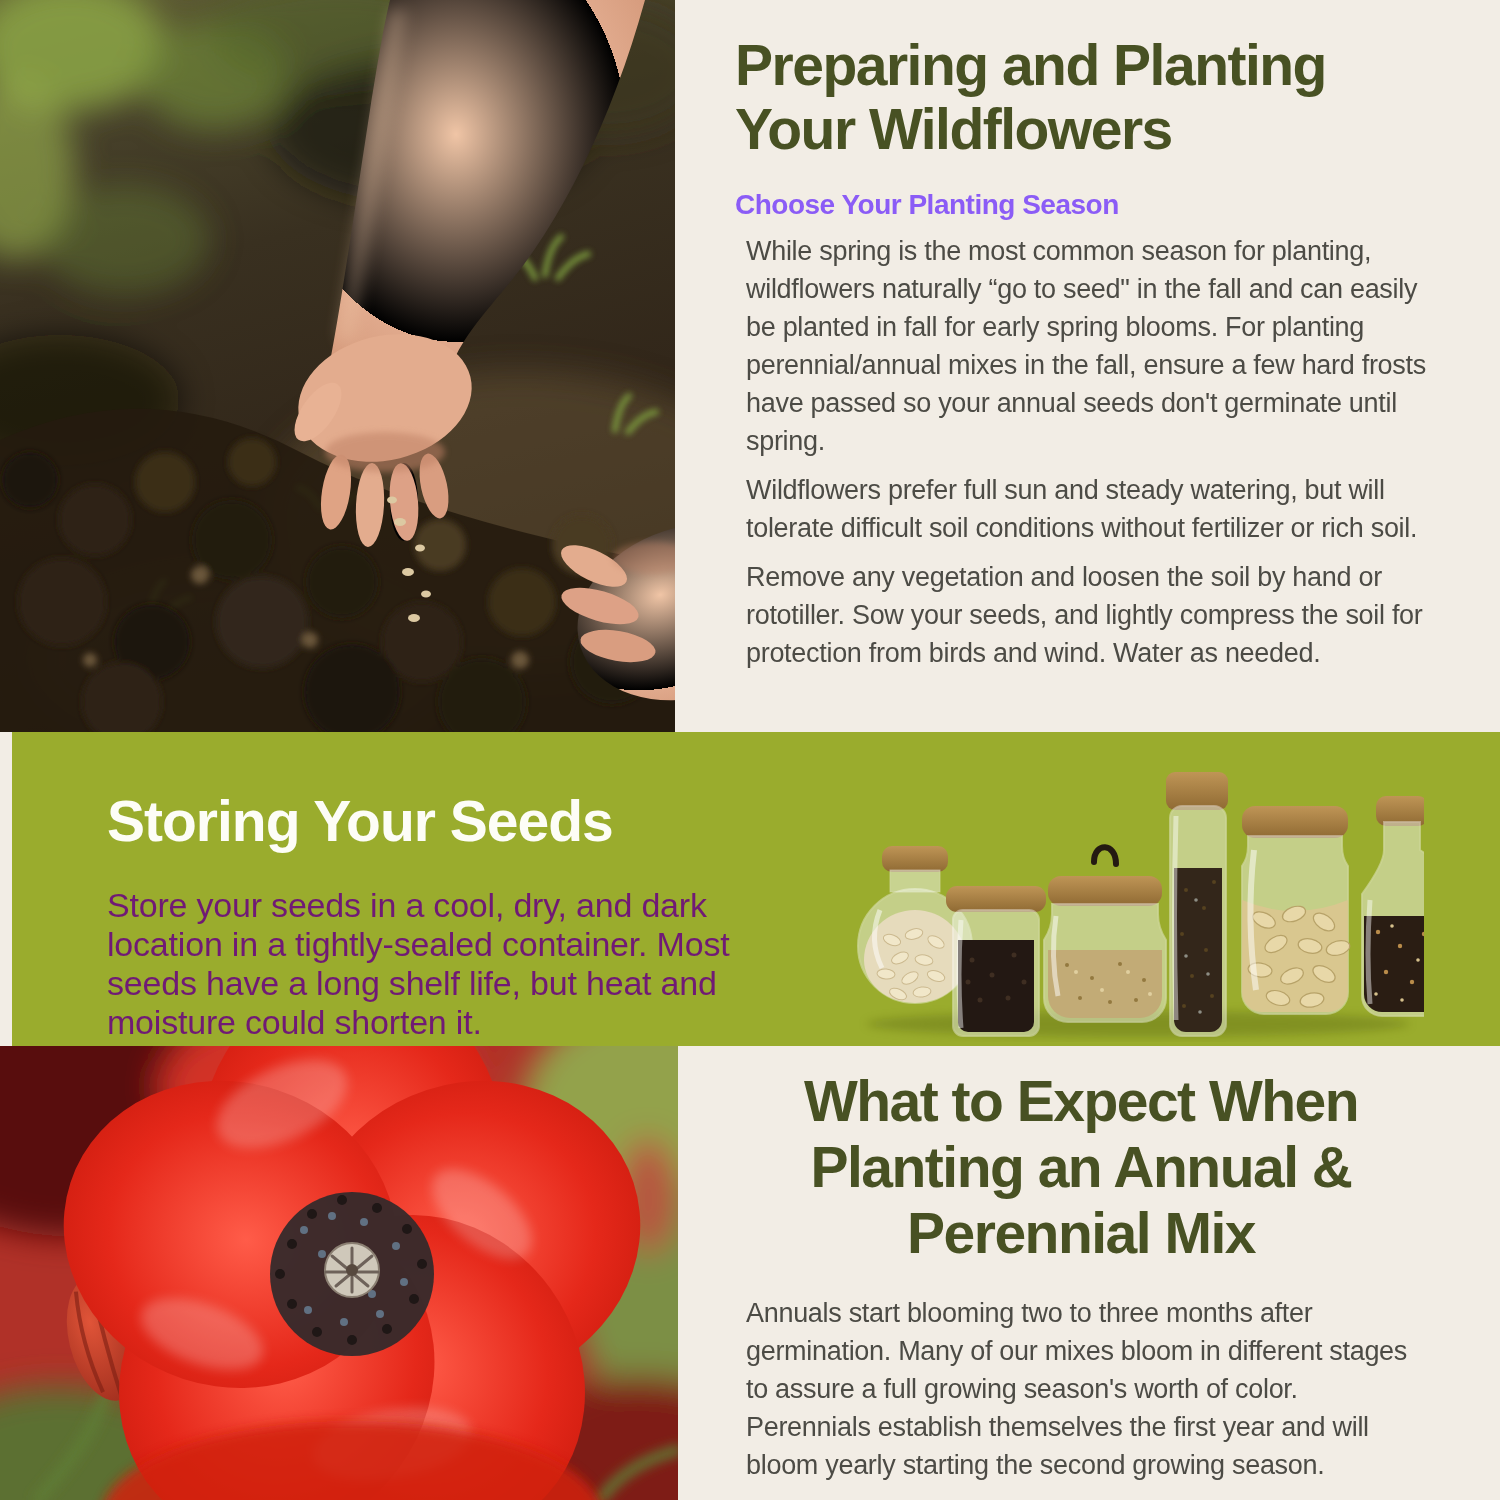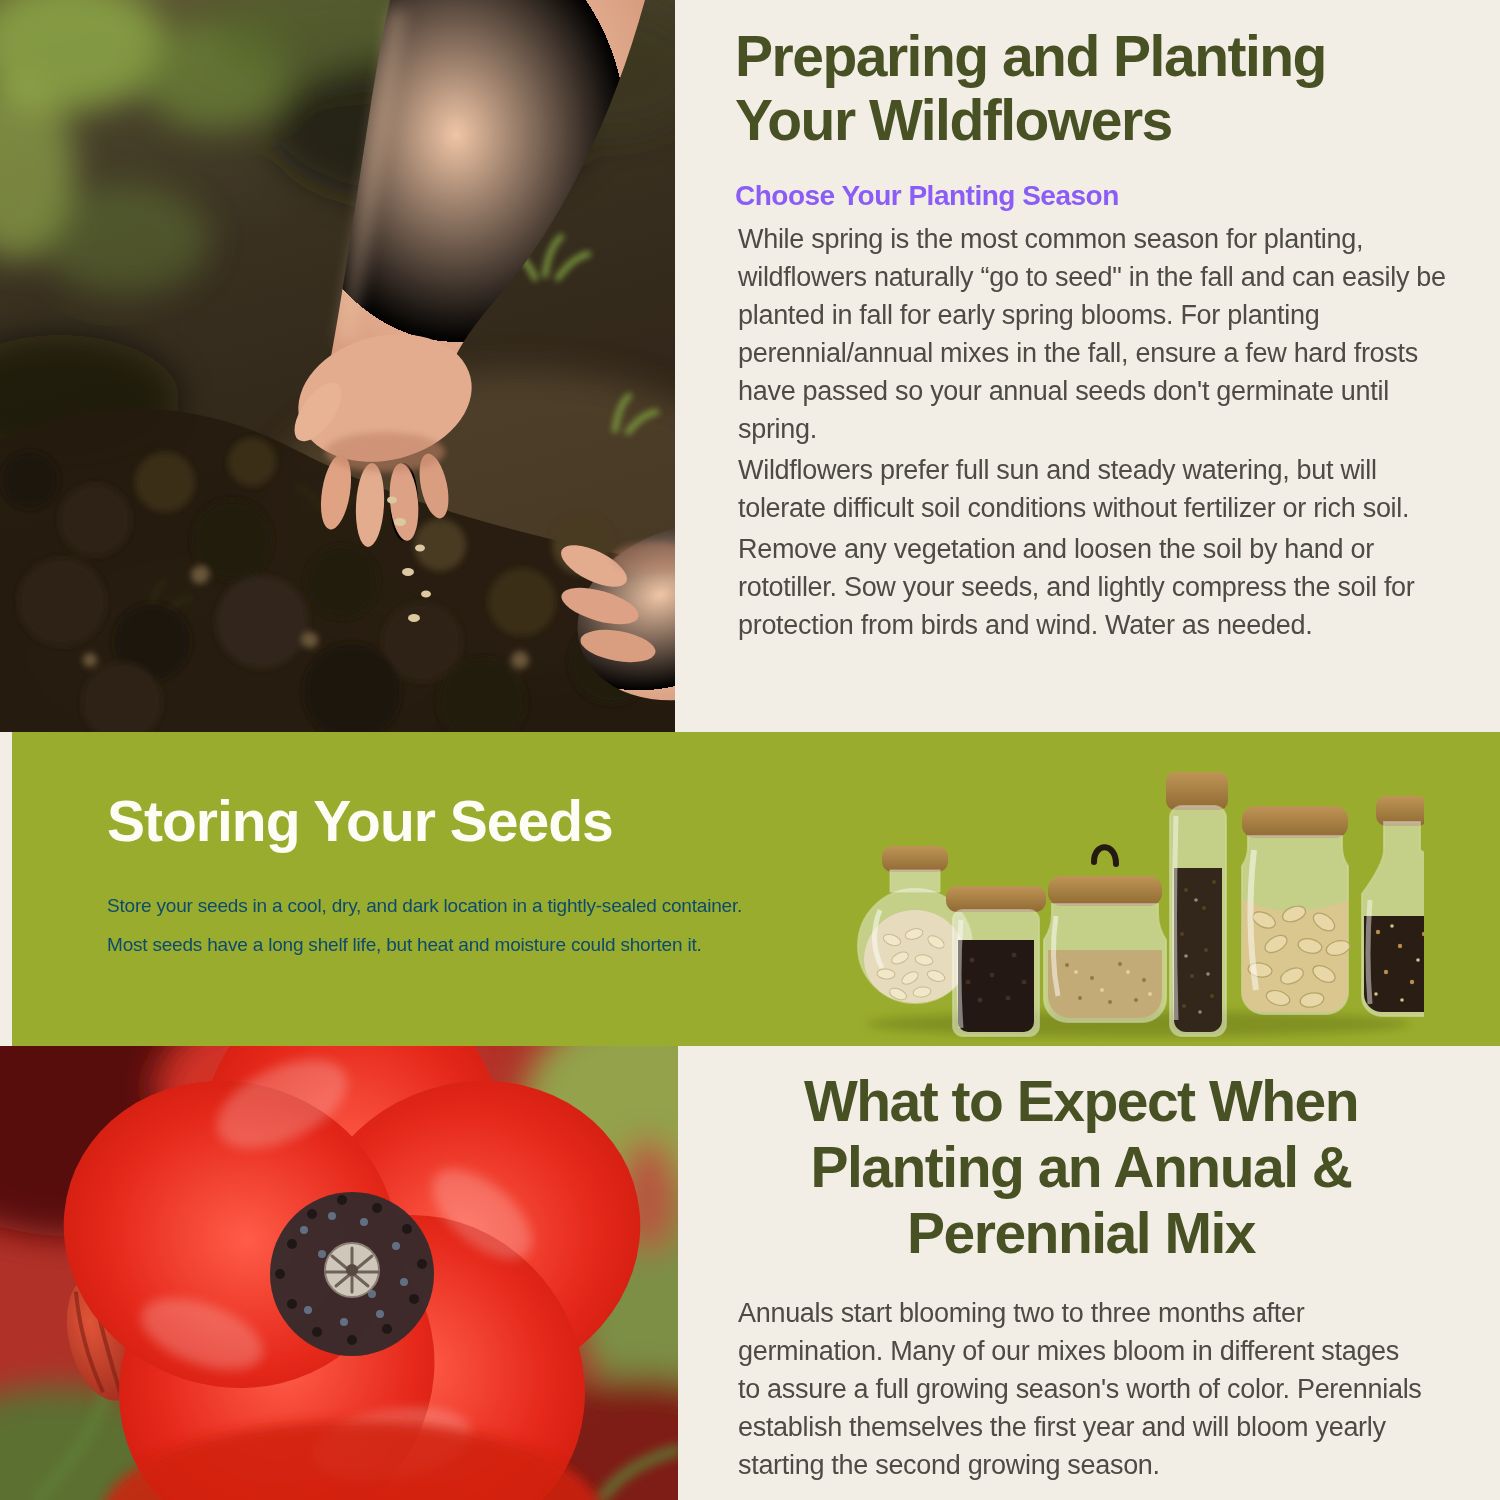--- a/index.html
+++ b/index.html
@@ -1,35 +1,35 @@
 <!DOCTYPE html>
 <html><head>
 <meta charset="utf-8">
 <style>
   html,body{margin:0;padding:0;background:#e8e4db;}
   .page{position:relative;width:1500px;height:1500px;overflow:hidden;
         background:#f2ede5;font-family:"Liberation Sans",sans-serif;}
 
   
-  .top-text{position:absolute;left:735px;top:24px;width:722px;}
+  .top-text{position:absolute;left:735px;top:33px;width:722px;}
   .headline{margin:0;color:#485123;font-weight:bold;font-size:57px;
             line-height:64px;letter-spacing:-1.5px;}
   .top-text .headline{margin-bottom:24px;}
   .subhead{margin:28px 0 8px 0;color:#8b5cf6;font-weight:bold;
            font-size:28px;letter-spacing:-0.5px;}
-  .body-copy{margin:3px;color:#4c4b45;font-size:27px;line-height:38px;
+  .body-copy{margin:11px;color:#4c4b45;font-size:27px;line-height:38px;
              letter-spacing:-0.3px;}
 
   
   .band{position:absolute;left:12px;top:732px;width:1500px;height:314px;
         background:#9aac2d;}
   .band-inner{position:absolute;left:95px;top:56px;width:665px;}
   .band-title{margin:0 0 32px 0;color:#fdfdf6;font-weight:bold;
               font-size:57px;letter-spacing:-1px;}
-  .band-copy{margin:0;color:#0c4a6e;font-size:19px;line-height:39px;
+  .band-copy{margin:0;color:#701a75;font-size:34px;line-height:39px;
              letter-spacing:-0.2px;}
 
   
   .bottom-text{position:absolute;left:735px;top:1068px;width:692px;}
   .bottom-text .headline{line-height:66px;margin-bottom:28px;text-align:center;}
 
   
   .photo-top{position:absolute;left:0;top:0;width:675px;height:732px;overflow:hidden;}
   .photo-bottom{position:absolute;left:0;top:1046px;width:678px;height:454px;overflow:hidden;}
   .jars{position:absolute;left:852px;top:750px;width:572px;height:292px;}

